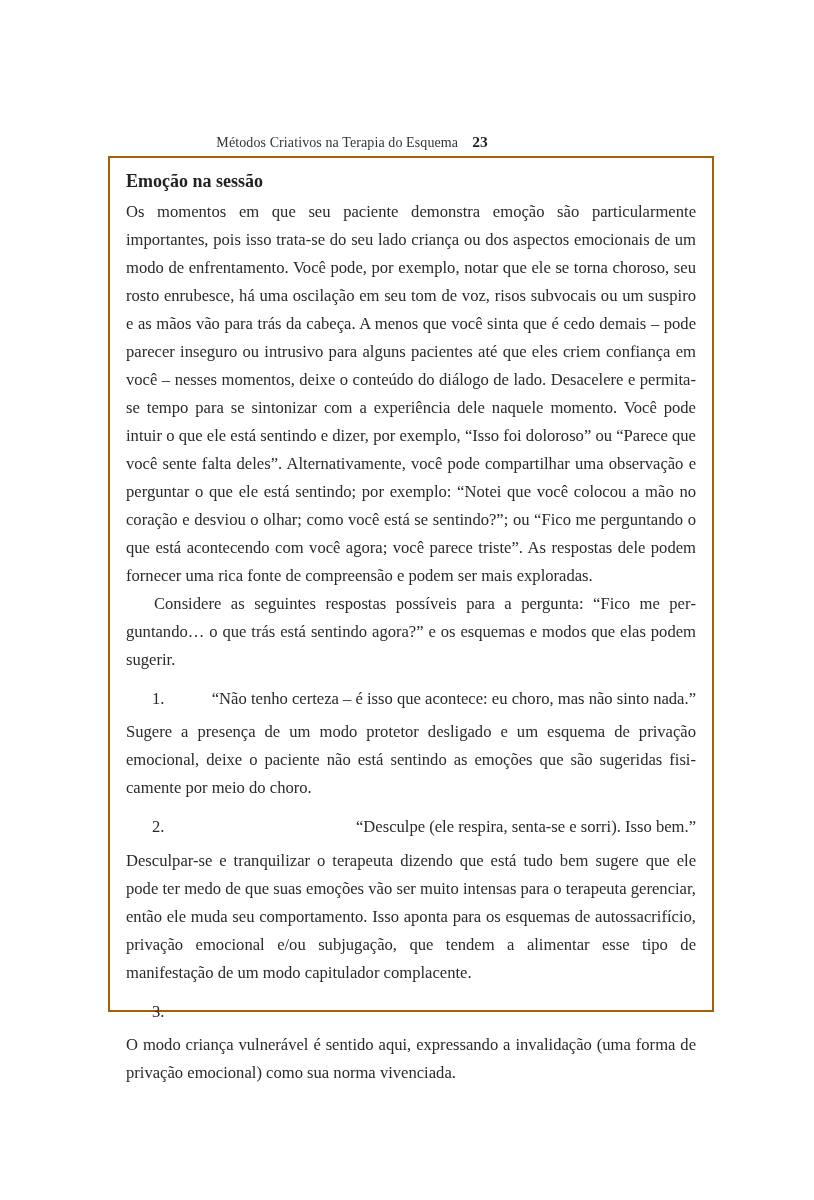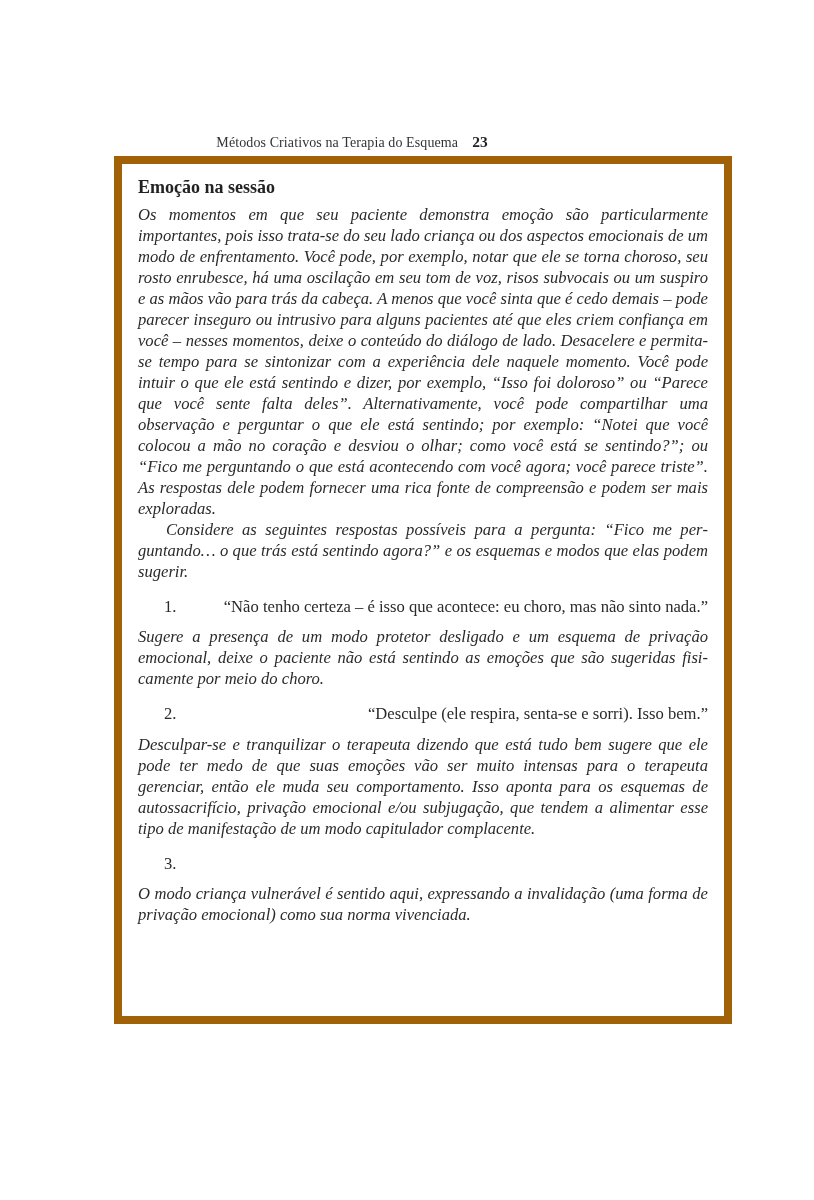--- a/index.html
+++ b/index.html
@@ -2,25 +2,25 @@
 <html><head>
 <meta charset="utf-8">
 <style>
   html, body { margin: 0; padding: 0; background: #ffffff; }
   body { width: 814px; height: 1200px; position: relative; overflow: hidden;
          font-family: "Liberation Serif", "DejaVu Serif", serif; color: #2a2a2a; }
   .running-head { position: absolute; top: 120px; left: 0; width: 704px; text-align: center;
                   font-size: 14px; color: #333; margin-top: 13px; }
   .running-head .title { letter-spacing: 0.1px; }
   .running-head .pageno { font-weight: bold; font-size: 15.5px; margin-left: 14px; color: #222; }
-  .box { position: absolute; left: 114px; top: 156px; width: 602px; height: 852px;
-         border: 8px solid #a16207; box-sizing: content-box; }
+  .box { position: absolute; left: 108px; top: 156px; width: 602px; height: 852px;
+         border: 2px solid #a16207; box-sizing: content-box; }
   .inner { position: absolute; left: 16px; right: 16px; top: 10px; }
   h2 { margin: 0 0 4px 0; font-size: 18px; font-weight: bold; line-height: 26px; color: #222; }
-  p { margin: 0; font-size: 16.6px; line-height: 21px; text-align: justify; hyphens: manual; font-style: italic; }
+  p { margin: 0; font-size: 16.6px; line-height: 28px; text-align: justify; hyphens: manual; }
   p.indent { text-indent: 28px; }
   .item { display: flex; margin: 14px 0 8px 0; font-size: 16.6px; line-height: 22.4px; }
   .item .num { width: 24px; margin-left: 26px; flex: none; }
   .item .text { margin-left: 14px; flex: 1; text-align: right; }
   .expl { margin-bottom: 0; }
 </style>
 </head>
 <body>
 
 <div class="running-head">

